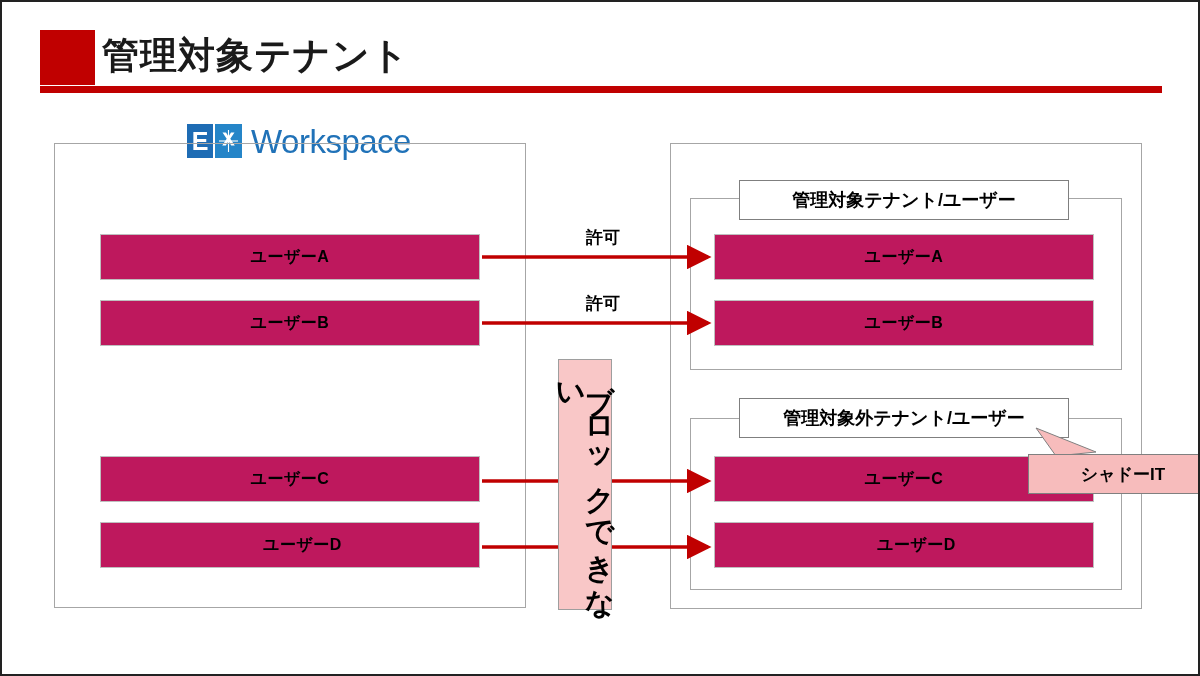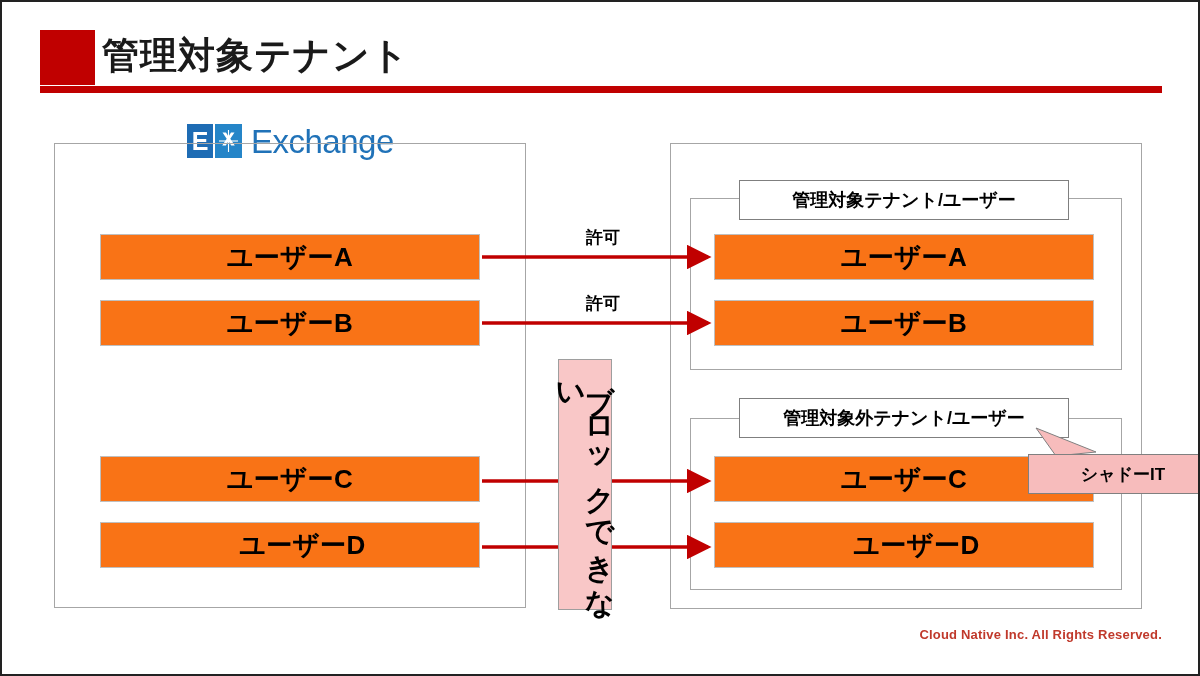--- a/index.html
+++ b/index.html
@@ -101,27 +101,27 @@
     box-sizing: border-box;
   }
   #left-panel  { left: 52px;  top: 141px; width: 472px; height: 465px; }
   #right-panel { left: 668px; top: 141px; width: 472px; height: 466px; }
   #group-managed   { left: 688px; top: 196px; width: 432px; height: 172px; }
   #group-unmanaged { left: 688px; top: 416px; width: 432px; height: 172px; }
 
   
   .userbox {
     position: absolute;
-    background: #f97316;
+    background: #be185d;
     border: 1px solid #bfbfbf;
     box-sizing: border-box;
     display: flex;
     align-items: center;
     justify-content: center;
-    font-size: 26px;
+    font-size: 16px;
     font-weight: bold;
     color: #000000;
     letter-spacing: 0.5px;
   }
   .left-user  { left: 98px;  width: 380px; height: 46px; }
   .right-user { left: 712px; width: 380px; height: 46px; }
   .r1 { top: 232px; }
   .r2 { top: 298px; }
   .r3 { top: 454px; }
   .r4 { top: 520px; padding-left: 25px; }
@@ -229,21 +229,21 @@
   <div class="logo-exchange">
     <span class="ex-tile-e">E</span>
     <span class="ex-tile-x">
       <svg width="27" height="34" viewBox="0 0 27 34" aria-hidden="true">
         <path d="M5 4 L21 4 L21 30 L5 30 Z" fill="#2585c8"></path>
         <path d="M7.5 8.5 L11 8.5 L13.5 12.5 L16 8.5 L19.5 8.5 L15.3 14.8 L19.8 21.5 L16.2 21.5 L13.5 17 L10.8 21.5 L7.2 21.5 L11.7 14.8 Z" fill="#ffffff"></path>
         <path d="M13.5 6 L13.5 28" stroke="#ffffff" stroke-width="1.1" fill="none"></path>
         <path d="M4 17 L23 17" stroke="#ffffff" stroke-width="1.1" fill="none"></path>
       </svg>
     </span>
-    <span class="ex-word">Exchange</span>
+    <span class="ex-word">Workspace</span>
   </div>
 
 
   <div class="panel" id="left-panel"></div>
   <div class="panel" id="right-panel"></div>
   <div class="panel" id="group-managed"></div>
   <div class="panel" id="group-unmanaged"></div>
 
   <svg class="arrow-svg" aria-hidden="true">
     <defs>
@@ -277,15 +277,14 @@
     <span class="vtext">ブロックできない</span>
   </div>
 
   <svg id="callout-tail" viewBox="0 0 80 34" aria-hidden="true">
     <path d="M2 2 L62 26 L22 30 Z" fill="#f7bcbc" stroke="#808080" stroke-width="1"></path>
   </svg>
   <div id="callout">
     <span>シャドーIT</span>
   </div>
 
-  <div id="footer">Cloud Native Inc. All Rights Reserved.</div>
 
 </div>
 
 </body></html>

